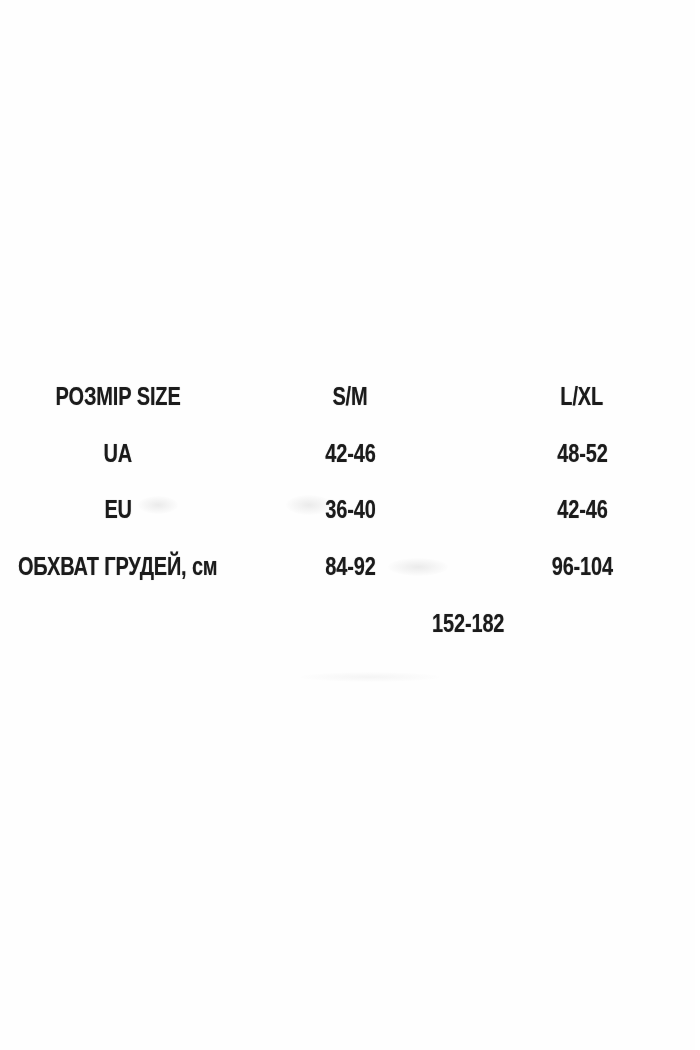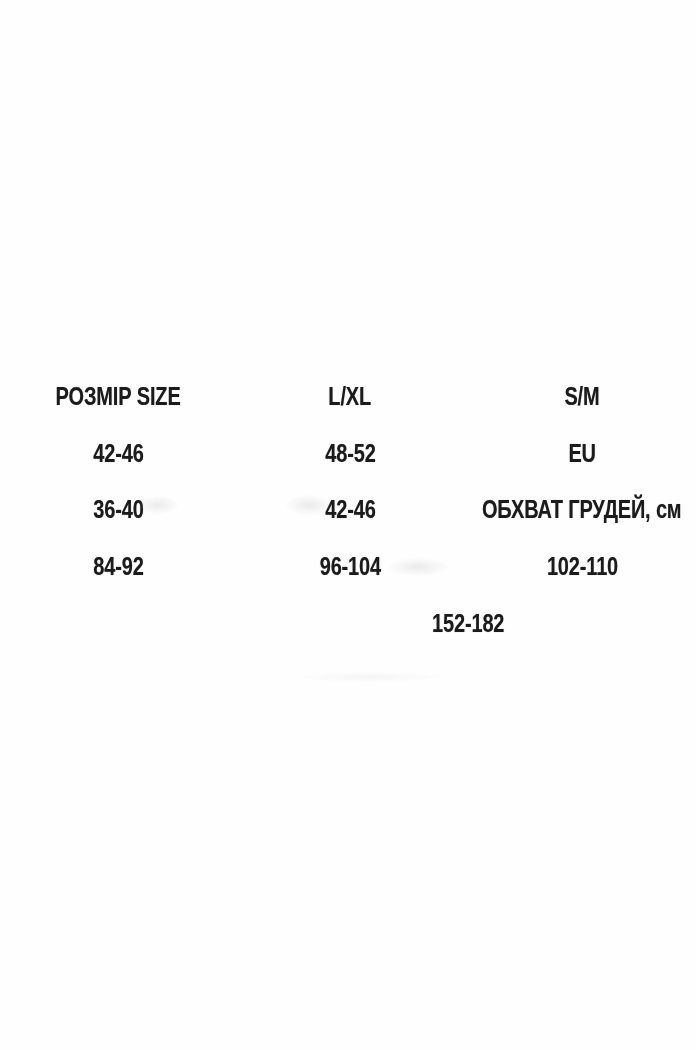--- a/index.html
+++ b/index.html
@@ -60,26 +60,29 @@
 <body>
 
 <div class="page">
 
   <div class="size-grid">
 
     <div class="cell">
       <span class="txt">РОЗМІР SIZE</span>
     </div>
     <div class="cell">
+      <span class="txt">S/M</span>
+    </div>
+    <div class="cell">
       <span class="txt">L/XL</span>
     </div>
+
     <div class="cell">
-      <span class="txt">S/M</span>
+      <span class="txt">UA</span>
     </div>
-
     <div class="cell">
       <span class="txt">42-46</span>
     </div>
     <div class="cell">
       <span class="txt">48-52</span>
     </div>
 
     <div class="cell">
       <span class="txt">EU</span>
     </div>
@@ -93,23 +96,20 @@
     <div class="cell">
       <span class="txt">ОБХВАТ ГРУДЕЙ, см</span>
     </div>
     <div class="cell">
       <span class="txt">84-92</span>
     </div>
     <div class="cell">
       <span class="txt">96-104</span>
     </div>
 
-    <div class="cell">
-      <span class="txt">102-110</span>
-    </div>
 
     <div class="cell span2">
       <span class="txt">152-182</span>
     </div>
 
   </div>
 
   <div class="smudge s1"></div>
   <div class="smudge s2"></div>
   <div class="smudge s3"></div>

